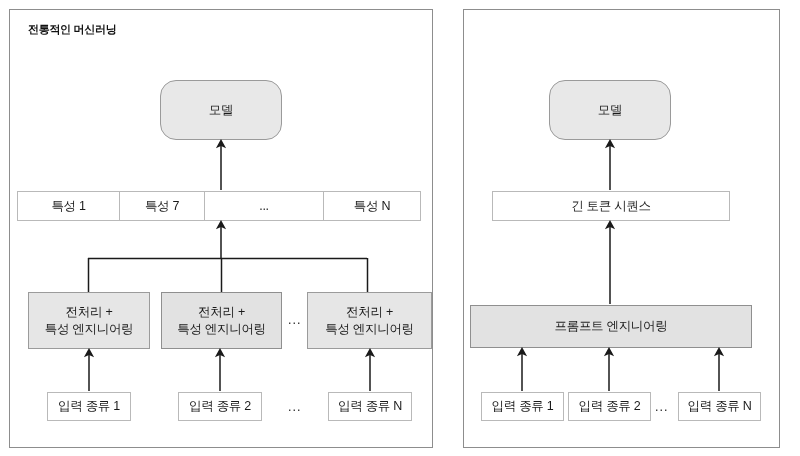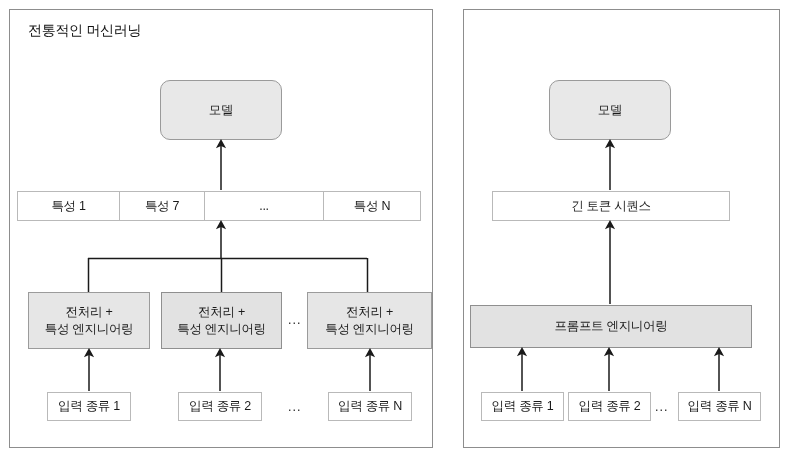--- a/index.html
+++ b/index.html
@@ -18,22 +18,22 @@
     position:absolute;
     background:#ffffff;
     border:1.5px solid #8d8d8d;
     box-sizing:border-box;
   }
   #panel-left{left:9px;top:9px;width:424px;height:439px;}
   #panel-right{left:463px;top:9px;width:317px;height:439px;}
 
   .panel-title{
     position:absolute;
-    font-size:14px;
-    font-weight:normal;
+    font-size:11px;
+    font-weight:bold;
     letter-spacing:-0.3px;
     color:#111111;
     white-space:nowrap;
   }
   #title-left{left:28px;top:22px;}
   #title-right{left:482px;top:22px;}
 
   
   .node{
     position:absolute;
@@ -43,21 +43,21 @@
     justify-content:center;
     text-align:center;
     font-size:12.5px;
     letter-spacing:-0.3px;
     line-height:1.35;
     color:#1a1a1a;
   }
   .node-model{
     background:#e8e8e8;
     border:1.4px solid #9a9a9a;
-    border-radius:10px;
+    border-radius:16px;
   }
   .node-plain{
     background:#ffffff;
     border:1.1px solid #b9b9b9;
   }
   .node-grey{
     background:#e2e2e2;
     border:1.2px solid #8f8f8f;
   }
   .node-grey-light{

